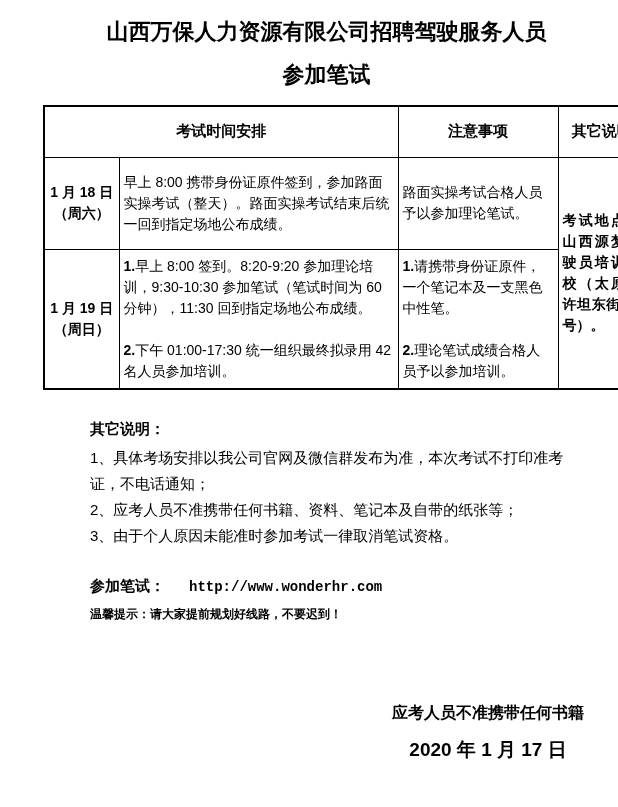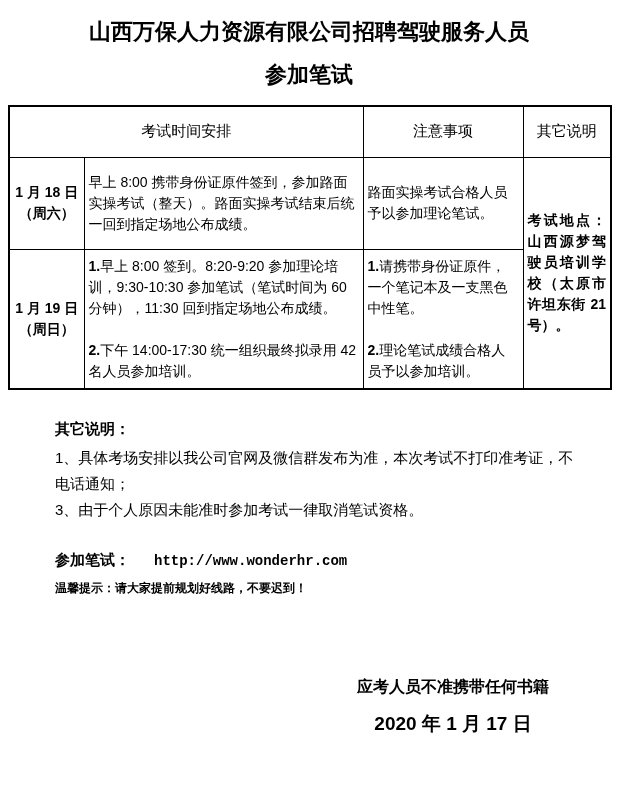--- a/index.html
+++ b/index.html
@@ -3,37 +3,37 @@
 <meta charset="utf-8">
 <style>
   * { box-sizing: border-box; }
   html, body { margin: 0; padding: 0; }
   body {
     width: 618px; height: 807px;
     background: #ffffff; color: #000000;
     font-family: "Liberation Sans", sans-serif;
     overflow: hidden;
   }
-  .page { width: 618px; height: 807px; position: relative; overflow: hidden; }
+  .page { width: 618px; height: 807px; position: relative; overflow: hidden; padding-left: 35px; }
 
   .title { margin: 10px 0 0 0; text-align: center; font-size: 22px; font-weight: bold; line-height: 43px; }
   .title span { display: block; }
 
   .intro { margin: 27px 10px 0 55px; font-size: 16px; font-weight: bold; line-height: 20px; }
 
   table.exam-table {
     border-collapse: collapse; table-layout: fixed;
     width: 602px; margin: 9px 0 0 8px;
     border: 2px solid #000;
   }
   .exam-table th, .exam-table td {
     border: 1px solid #000; padding: 2px 4px;
     font-size: 14px; vertical-align: middle;
   }
-  .exam-table th { font-size: 15px; font-weight: normal; text-align: center; height: 51px; }
+  .exam-table th { font-size: 15px; font-weight: bold; text-align: center; height: 51px; }
   .row-1 { height: 92px; }
   .row-2 { height: 140px; }
   .date-cell {
     text-align: center; font-weight: bold; font-size: 14px;
     white-space: pre-line; line-height: 21px; padding: 2px 1px;
   }
   .text-cell { line-height: 21px; }
   .text-cell p { margin: 0; }
   .text-cell p.gap { margin-top: 21px; }
   .text-cell b { font-weight: bold; }
@@ -87,33 +87,34 @@
       <td class="text-cell">
         <p><span>路面实操考试合格人员予以参加理论笔试。</span></p>
       </td>
       <td class="address-cell" rowspan="2">考试地点：山西源梦驾驶员培训学校（太原市许坦东街 21 号）。</td>
     </tr>
     <tr class="row-2">
       <td class="date-cell">1 月 19 日
 （周日）</td>
       <td class="text-cell">
         <p><b>1.</b><span>早上 8:00 签到。8:20-9:20 参加理论培训，9:30-10:30 参加笔试（笔试时间为 60 分钟），11:30 回到指定场地公布成绩。</span></p>
-        <p class="gap"><b>2.</b><span>下午 14:00-17:30 统一组织最终拟录用 42 名人员参加培训。</span></p>
+        <p class="gap"><b>2.</b><span>下午 01:00-17:30 统一组织最终拟录用 42 名人员参加培训。</span></p>
       </td>
       <td class="text-cell">
         <p><b>1.</b><span>请携带身份证原件，一个笔记本及一支黑色中性笔。</span></p>
         <p class="gap"><b>2.</b><span>理论笔试成绩合格人员予以参加培训。</span></p>
       </td>
     </tr>
   </tbody>
     </table>
 
   <div class="notes-section">
     <p class="notes-heading">其它说明：</p>
     <p class="note-item">1、具体考场安排以我公司官网及微信群发布为准，本次考试不打印准考证，不电话通知；</p>
+    <p class="note-item">2、应考人员不准携带任何书籍、资料、笔记本及自带的纸张等；</p>
     <p class="note-item">3、由于个人原因未能准时参加考试一律取消笔试资格。</p>
   </div>
 
   <p class="website-line">
     <b>参加笔试：</b><span class="url">http://www.wonderhr.com</span>
   </p>
   <p class="reminder-line">
     <b>温馨提示：</b><span>请大家提前规划好线路，不要迟到！</span>
   </p>
 

